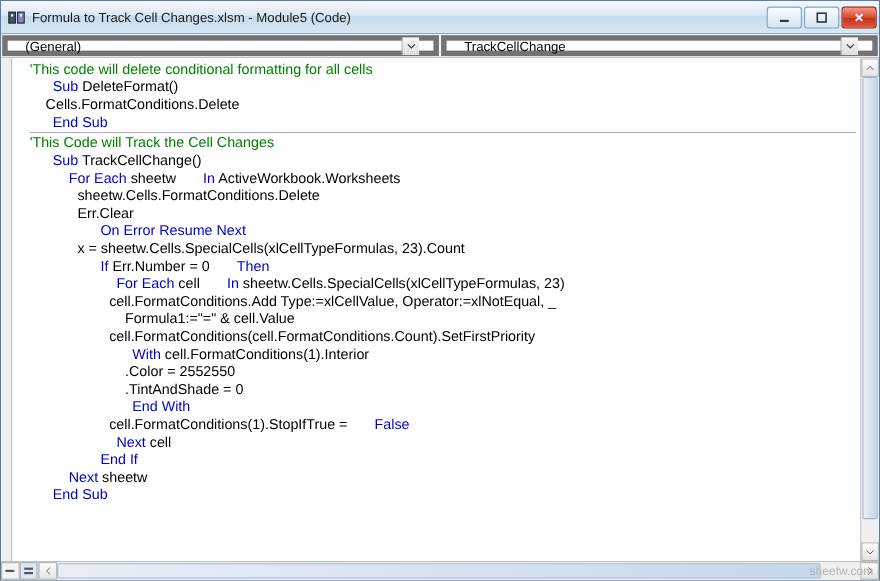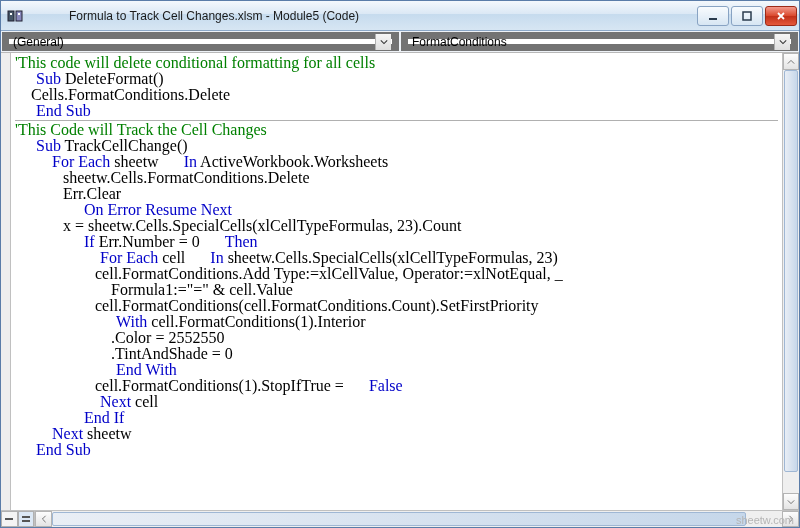--- a/index.html
+++ b/index.html
@@ -18,21 +18,20 @@
     flex-direction: column;
     box-shadow: 0 0 8px rgba(0,0,0,0.3);
   }
   .titlebar {
     height: 30px;
     background: linear-gradient(to bottom, #f4f8fc 0%, #dbe8f5 45%, #c6dbee 46%, #d7e6f3 100%);
     border-bottom: 1px solid #8ba7c7;
     display: flex;
     align-items: center;
     padding: 0 2px 0 6px;
-    gap: 40px;
   }
   .app-icon {
     width: 16px; height: 16px;
     margin-right: 6px;
     display: flex; align-items: center; justify-content: center;
   }
   .app-icon svg { width: 16px; height: 16px; }
   .title-text {
     flex: 1;
     font-size: 12px;
@@ -56,25 +55,25 @@
   .win-btn svg { width: 12px; height: 12px; }
   .dropdown-row {
     display: flex;
     height: 22px;
     background: #eef2f7;
     border-bottom: 1px solid #b8b8b8;
   }
   .dd {
     flex: 1;
     background: #fff;
-    border: 7px solid #737373;
+    border: 5px solid #737373;
     margin: 1px;
     display: flex;
     align-items: center;
-    padding: 0 4px;
+    padding: 0 16px;
     font-size: 12px;
     position: relative;
     cursor: pointer;
   }
   .dd .dd-text { flex: 1; }
   .dd .arrow {
     width: 16px; height: 16px;
     border-left: 1px solid #b0b0b0;
     display: flex; align-items: center; justify-content: center;
     background: linear-gradient(to bottom,#f6f6f6,#dedede);
@@ -85,23 +84,23 @@
     background: #fff;
     overflow: hidden;
   }
   .gutter {
     width: 10px;
     background: #eeeeee;
     border-right: 1px solid #c0c0c0;
   }
   .code-area {
     flex: 1;
-    padding: 2px 4px 2px 4px;
-    font-family: Liberation Serif, serif;
-    font-size: 16px;
+    padding: 2px 4px 2px 16px;
+    font-family: Liberation Sans, sans-serif;
+    font-size: 13px;
     line-height: 16px;
     white-space: pre;
     overflow: hidden;
     color: #000;
     position: relative;
   }
   .scroll-v {
     width: 17px;
     background: #f0f0f0;
     border-left: 1px solid #c0c0c0;
@@ -183,21 +182,21 @@
   <div class="dropdown-row">
     <div class="dd">
       <span class="dd-text">(General)</span>
       <span class="arrow">
         <svg viewBox="0 0 10 10" width="8" height="8">
             <path d="M1 3 L5 7 L9 3" fill="none" stroke="#333" stroke-width="1.3"></path>
           </svg>
       </span>
     </div>
     <div class="dd">
-      <span class="dd-text">FormatConditions</span>
+      <span class="dd-text">TrackCellChange</span>
       <span class="arrow">
         <svg viewBox="0 0 10 10" width="8" height="8">
             <path d="M1 3 L5 7 L9 3" fill="none" stroke="#333" stroke-width="1.3"></path>
           </svg>
       </span>
     </div>
   </div>
 
   <div class="code-wrap">
     <div class="gutter"></div>

